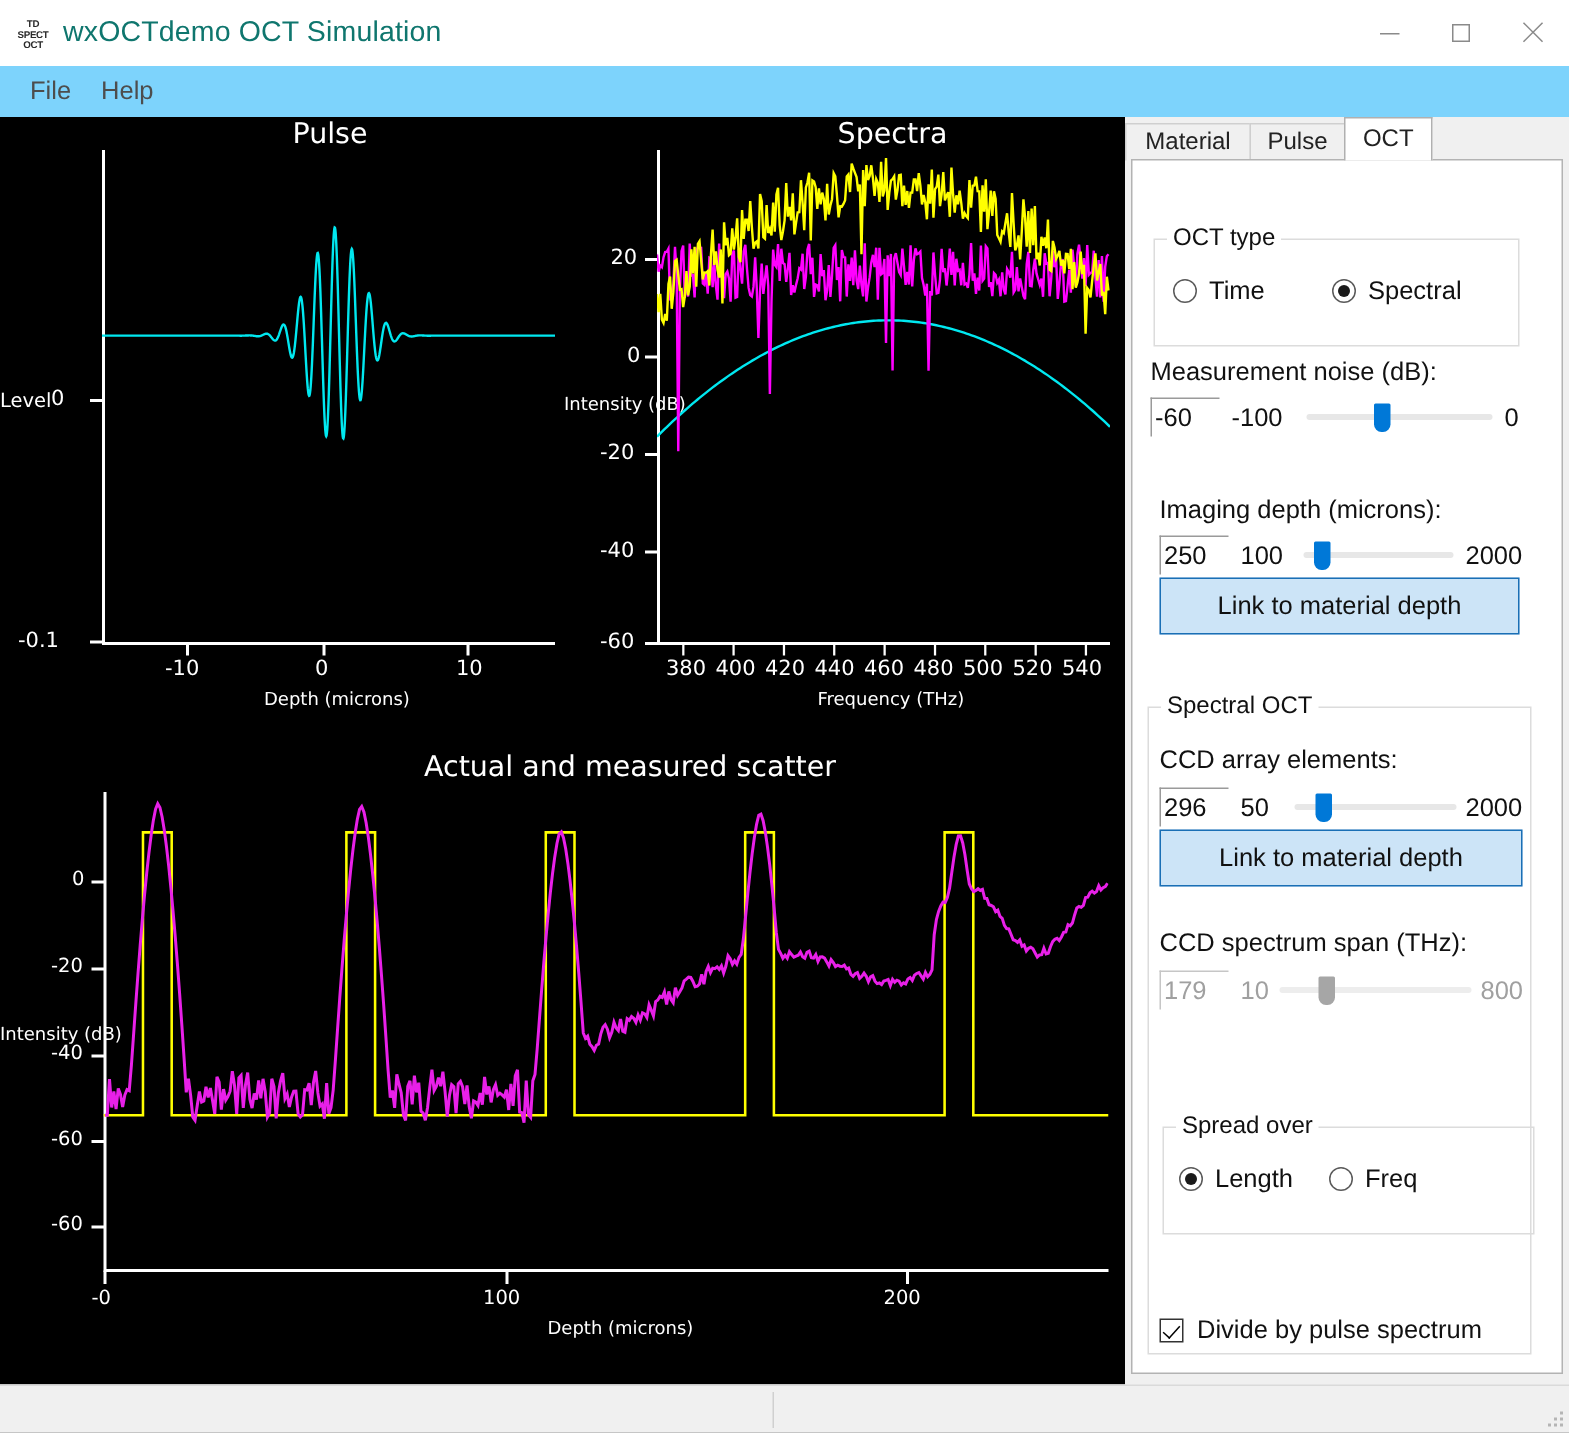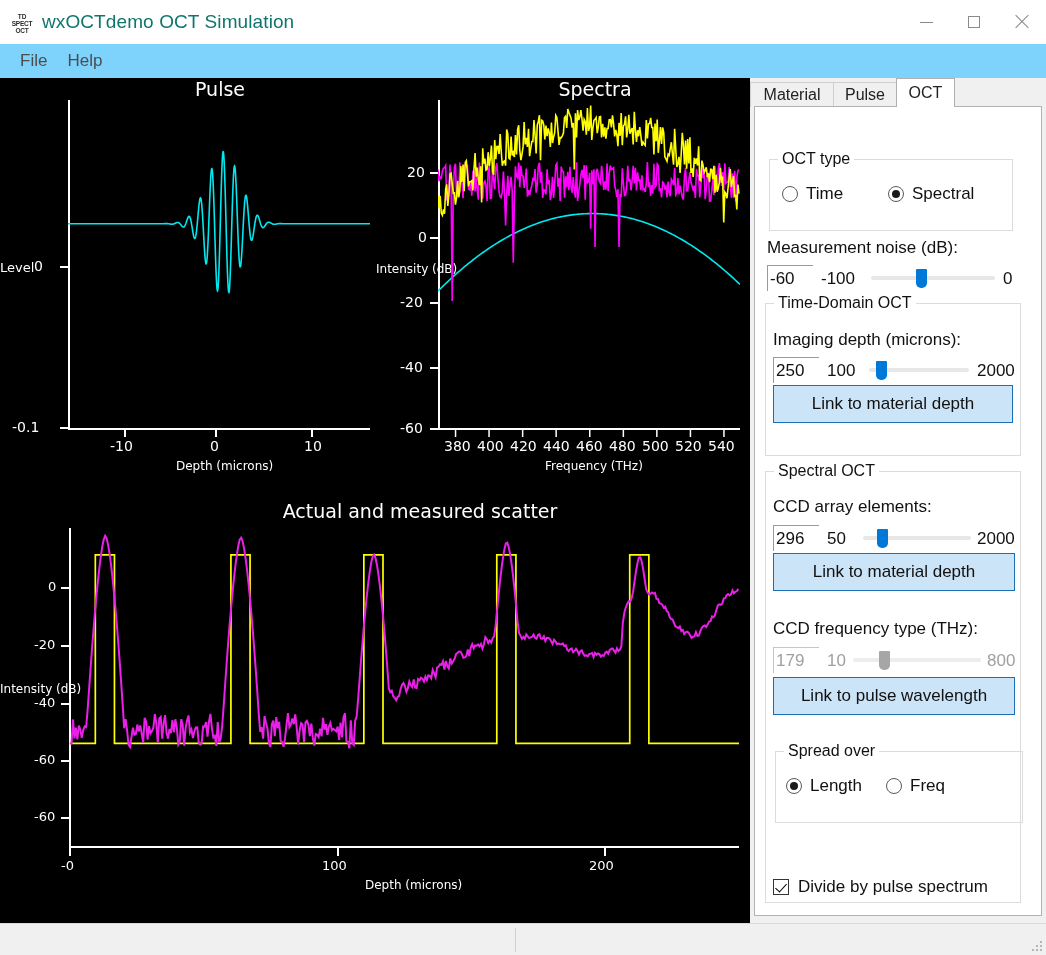--- a/index.html
+++ b/index.html
@@ -275,23 +275,20 @@
 
       <div class="fieldlabel" style="left:12px;top:131px;">Measurement noise (dB):</div>
       <div class="tbox" style="left:12px;top:158px;width:46px;">-60</div>
       <div class="sl-min" style="left:66px;top:162px;">-100</div>
       <div class="slider" style="left:116px;top:161px;width:124px;">
         <span class="track"></span>
         <span class="thumb" style="left:45px;"></span>
       </div>
       <div class="sl-max" style="left:248px;top:162px;">0</div>
 
-      <div class="grp" style="left:10px;top:196px;width:256px;height:153px;">
-        <span class="grp-title">Time-Domain OCT</span>
-      </div>
       <div class="fieldlabel" style="left:18px;top:223px;">Imaging depth (microns):</div>
       <div class="tbox" style="left:18px;top:250px;width:46px;">250</div>
       <div class="sl-min" style="left:72px;top:254px;">100</div>
       <div class="slider" style="left:114px;top:253px;width:100px;">
         <span class="track"></span>
         <span class="thumb" style="left:7px;"></span>
       </div>
       <div class="sl-max" style="left:222px;top:254px;">2000</div>
       <div class="btn" style="left:18px;top:278px;width:240px;height:38px;">Link to material depth</div>
 
@@ -302,29 +299,28 @@
       <div class="fieldlabel" style="left:18px;top:390px;">CCD array elements:</div>
       <div class="tbox" style="left:18px;top:418px;width:46px;">296</div>
       <div class="sl-min" style="left:72px;top:422px;">50</div>
       <div class="slider" style="left:108px;top:421px;width:108px;">
         <span class="track"></span>
         <span class="thumb" style="left:14px;"></span>
       </div>
       <div class="sl-max" style="left:222px;top:422px;">2000</div>
       <div class="btn" style="left:18px;top:446px;width:242px;height:38px;">Link to material depth</div>
 
-      <div class="fieldlabel" style="left:18px;top:512px;">CCD frequency type (THz):</div>
+      <div class="fieldlabel" style="left:18px;top:512px;">CCD spectrum span (THz):</div>
       <div class="tbox dis" style="left:18px;top:540px;width:46px;">179</div>
       <div class="sl-min dis" style="left:72px;top:544px;">10</div>
       <div class="slider dis" style="left:98px;top:543px;width:128px;">
         <span class="track"></span>
         <span class="thumb" style="left:26px;"></span>
       </div>
       <div class="sl-max dis" style="left:232px;top:544px;">800</div>
-      <div class="btn" style="left:18px;top:570px;width:242px;height:38px;">Link to pulse wavelength</div>
 
       <div class="grp" style="left:20px;top:644px;width:248px;height:72px;">
         <span class="grp-title">Spread over</span>
         <div class="radio on" style="left:10px;top:24px;">
           <span class="dot"></span>
           <span class="lbl">Length</span>
         </div>
         <div class="radio" style="left:110px;top:24px;">
           <span class="dot"></span>
           <span class="lbl">Freq</span>

